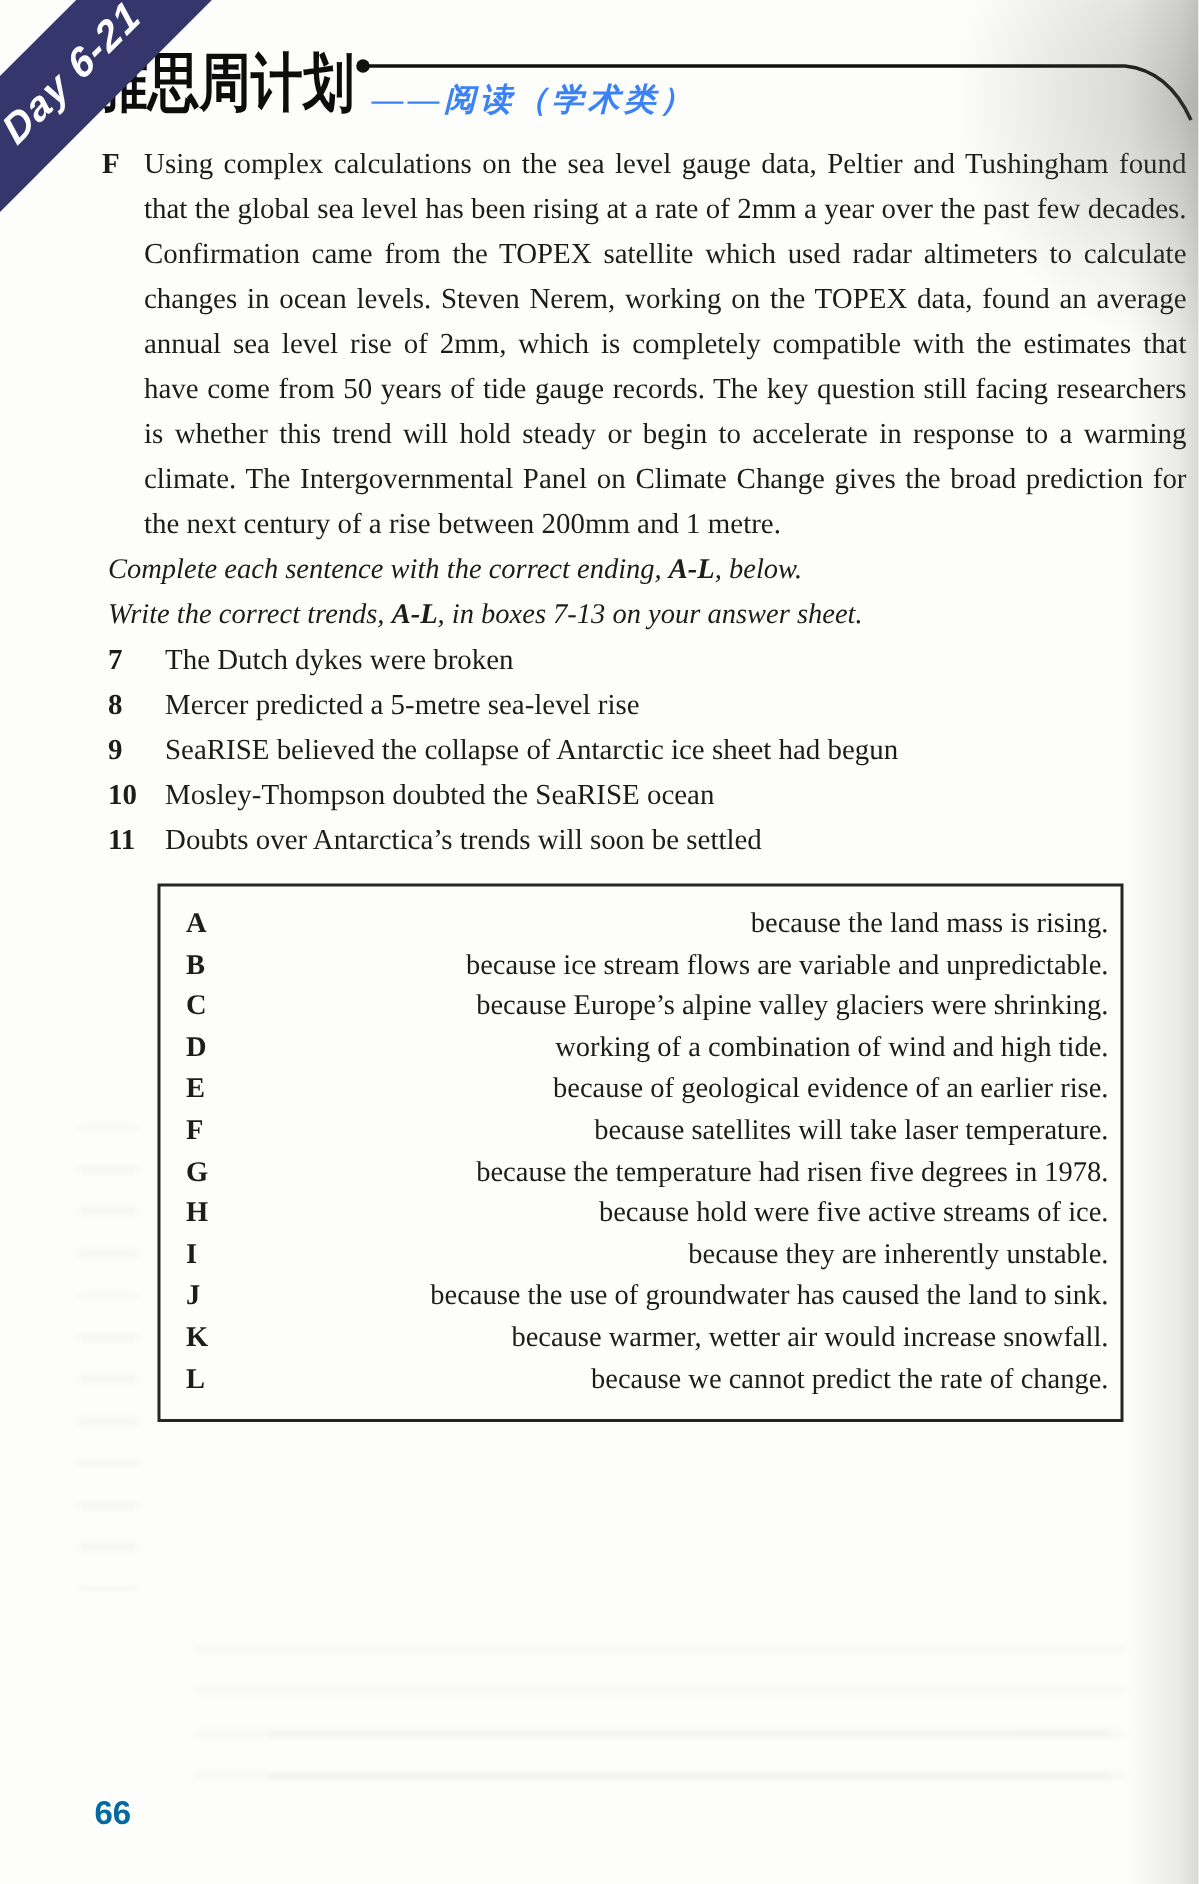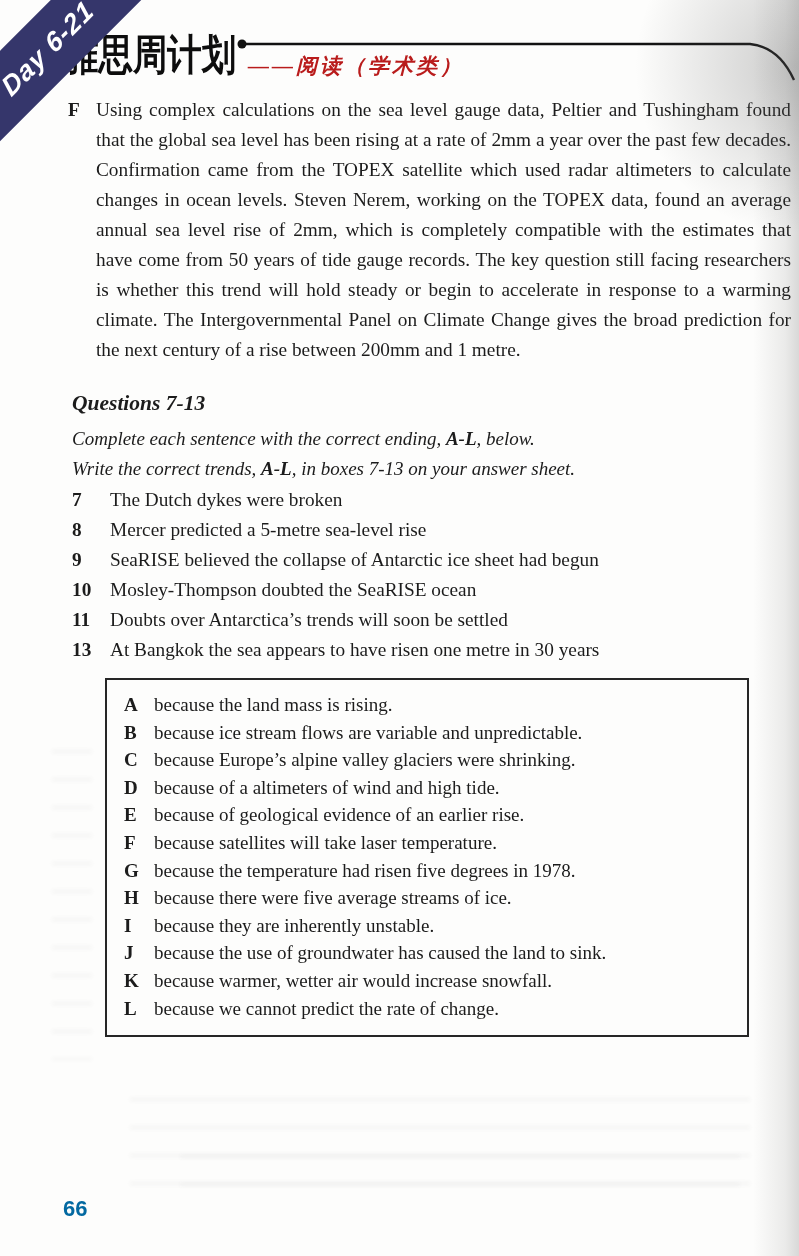--- a/index.html
+++ b/index.html
@@ -50,21 +50,21 @@
     font-family:"Liberation Sans",sans-serif;
     font-weight:800;font-size:42px;line-height:1;
     letter-spacing:0px;color:#0d0d0d;
     transform:scaleX(0.82);transform-origin:left center;
     white-space:nowrap;z-index:3;
   }
   .hdr-rule{position:absolute;left:0;top:0;width:799px;height:100px;z-index:2;}
   .hdr-subtitle{
     position:absolute;left:248px;top:52px;
     font-size:21px;font-weight:700;font-style:italic;
-    color:#b91c1c;letter-spacing:3px;
+    color:#3b82f6;letter-spacing:3px;
     white-space:nowrap;z-index:3;
   }
   
   .main{
     position:absolute;left:72px;top:95px;width:719px;
   }
   .cont-line{
     margin:0 0 27px 24px;
     font-size:19.3px;line-height:30px;
   }
@@ -89,21 +89,21 @@
   .q-text{flex:1;}
   
   .opt-box{
     margin:13px 0 0 33px;width:644px;
     border:2px solid #262626;
     padding:11px 8px 13px 0;
     box-sizing:border-box;
   }
   .opt-row{display:flex;font-size:19px;line-height:27.6px;}
   .opt-letter{flex:0 0 30px;margin-left:17px;font-weight:700;}
-  .opt-text{flex:1;}
+  .opt-text{flex:1;text-align:right;}
   
   .page-num{
     position:absolute;left:63px;top:1196px;
     font-family:"Liberation Sans",sans-serif;
     font-weight:800;font-size:22px;color:#0369a1;z-index:3;
   }
 </style>
 </head>
 <body>
 
@@ -127,21 +127,20 @@
   <div class="hdr-subtitle">——阅读（学术类）</div>
 
   <div class="main">
 
 
     <div class="para-f">
       <span class="para-letter">F</span>
       <p class="para-text">Using complex calculations on the sea level gauge data, Peltier and Tushingham found that the global sea level has been rising at a rate of 2mm a year over the past few decades. Confirmation came from the TOPEX satellite which used radar altimeters to calculate changes in ocean levels. Steven Nerem, working on the TOPEX data, found an average annual sea level rise of 2mm, which is completely compatible with the estimates that have come from 50 years of tide gauge records. The key question still facing researchers is whether this trend will hold steady or begin to accelerate in response to a warming climate. The Intergovernmental Panel on Climate Change gives the broad prediction for the next century of a rise between 200mm and 1 metre.</p>
     </div>
 
-    <h2 class="q-heading">Questions 7-13</h2>
 
     <p class="instr"><span>Complete each sentence with the correct ending, </span><b>A-L</b><span>, below.</span></p>
     <p class="instr"><span>Write the correct trends, </span><b>A-L</b><span>, in boxes 7-13 on your answer sheet.</span></p>
 
     <div class="q-list">
       <div class="q-row">
         <span class="q-num">7</span>
         <span class="q-text">The Dutch dykes were broken</span>
       </div>
       <div class="q-row">
@@ -153,58 +152,54 @@
         <span class="q-text">SeaRISE believed the collapse of Antarctic ice sheet had begun</span>
       </div>
       <div class="q-row">
         <span class="q-num">10</span>
         <span class="q-text">Mosley-Thompson doubted the SeaRISE ocean</span>
       </div>
       <div class="q-row">
         <span class="q-num">11</span>
         <span class="q-text">Doubts over Antarctica’s trends will soon be settled</span>
       </div>
-      <div class="q-row">
-        <span class="q-num">13</span>
-        <span class="q-text">At Bangkok the sea appears to have risen one metre in 30 years</span>
-      </div>
     </div>
 
     <div class="opt-box">
       <div class="opt-row">
         <span class="opt-letter">A</span>
         <span class="opt-text">because the land mass is rising.</span>
       </div>
       <div class="opt-row">
         <span class="opt-letter">B</span>
         <span class="opt-text">because ice stream flows are variable and unpredictable.</span>
       </div>
       <div class="opt-row">
         <span class="opt-letter">C</span>
         <span class="opt-text">because Europe’s alpine valley glaciers were shrinking.</span>
       </div>
       <div class="opt-row">
         <span class="opt-letter">D</span>
-        <span class="opt-text">because of a altimeters of wind and high tide.</span>
+        <span class="opt-text">working of a combination of wind and high tide.</span>
       </div>
       <div class="opt-row">
         <span class="opt-letter">E</span>
         <span class="opt-text">because of geological evidence of an earlier rise.</span>
       </div>
       <div class="opt-row">
         <span class="opt-letter">F</span>
         <span class="opt-text">because satellites will take laser temperature.</span>
       </div>
       <div class="opt-row">
         <span class="opt-letter">G</span>
         <span class="opt-text">because the temperature had risen five degrees in 1978.</span>
       </div>
       <div class="opt-row">
         <span class="opt-letter">H</span>
-        <span class="opt-text">because there were five average streams of ice.</span>
+        <span class="opt-text">because hold were five active streams of ice.</span>
       </div>
       <div class="opt-row">
         <span class="opt-letter">I</span>
         <span class="opt-text">because they are inherently unstable.</span>
       </div>
       <div class="opt-row">
         <span class="opt-letter">J</span>
         <span class="opt-text">because the use of groundwater has caused the land to sink.</span>
       </div>
       <div class="opt-row">

